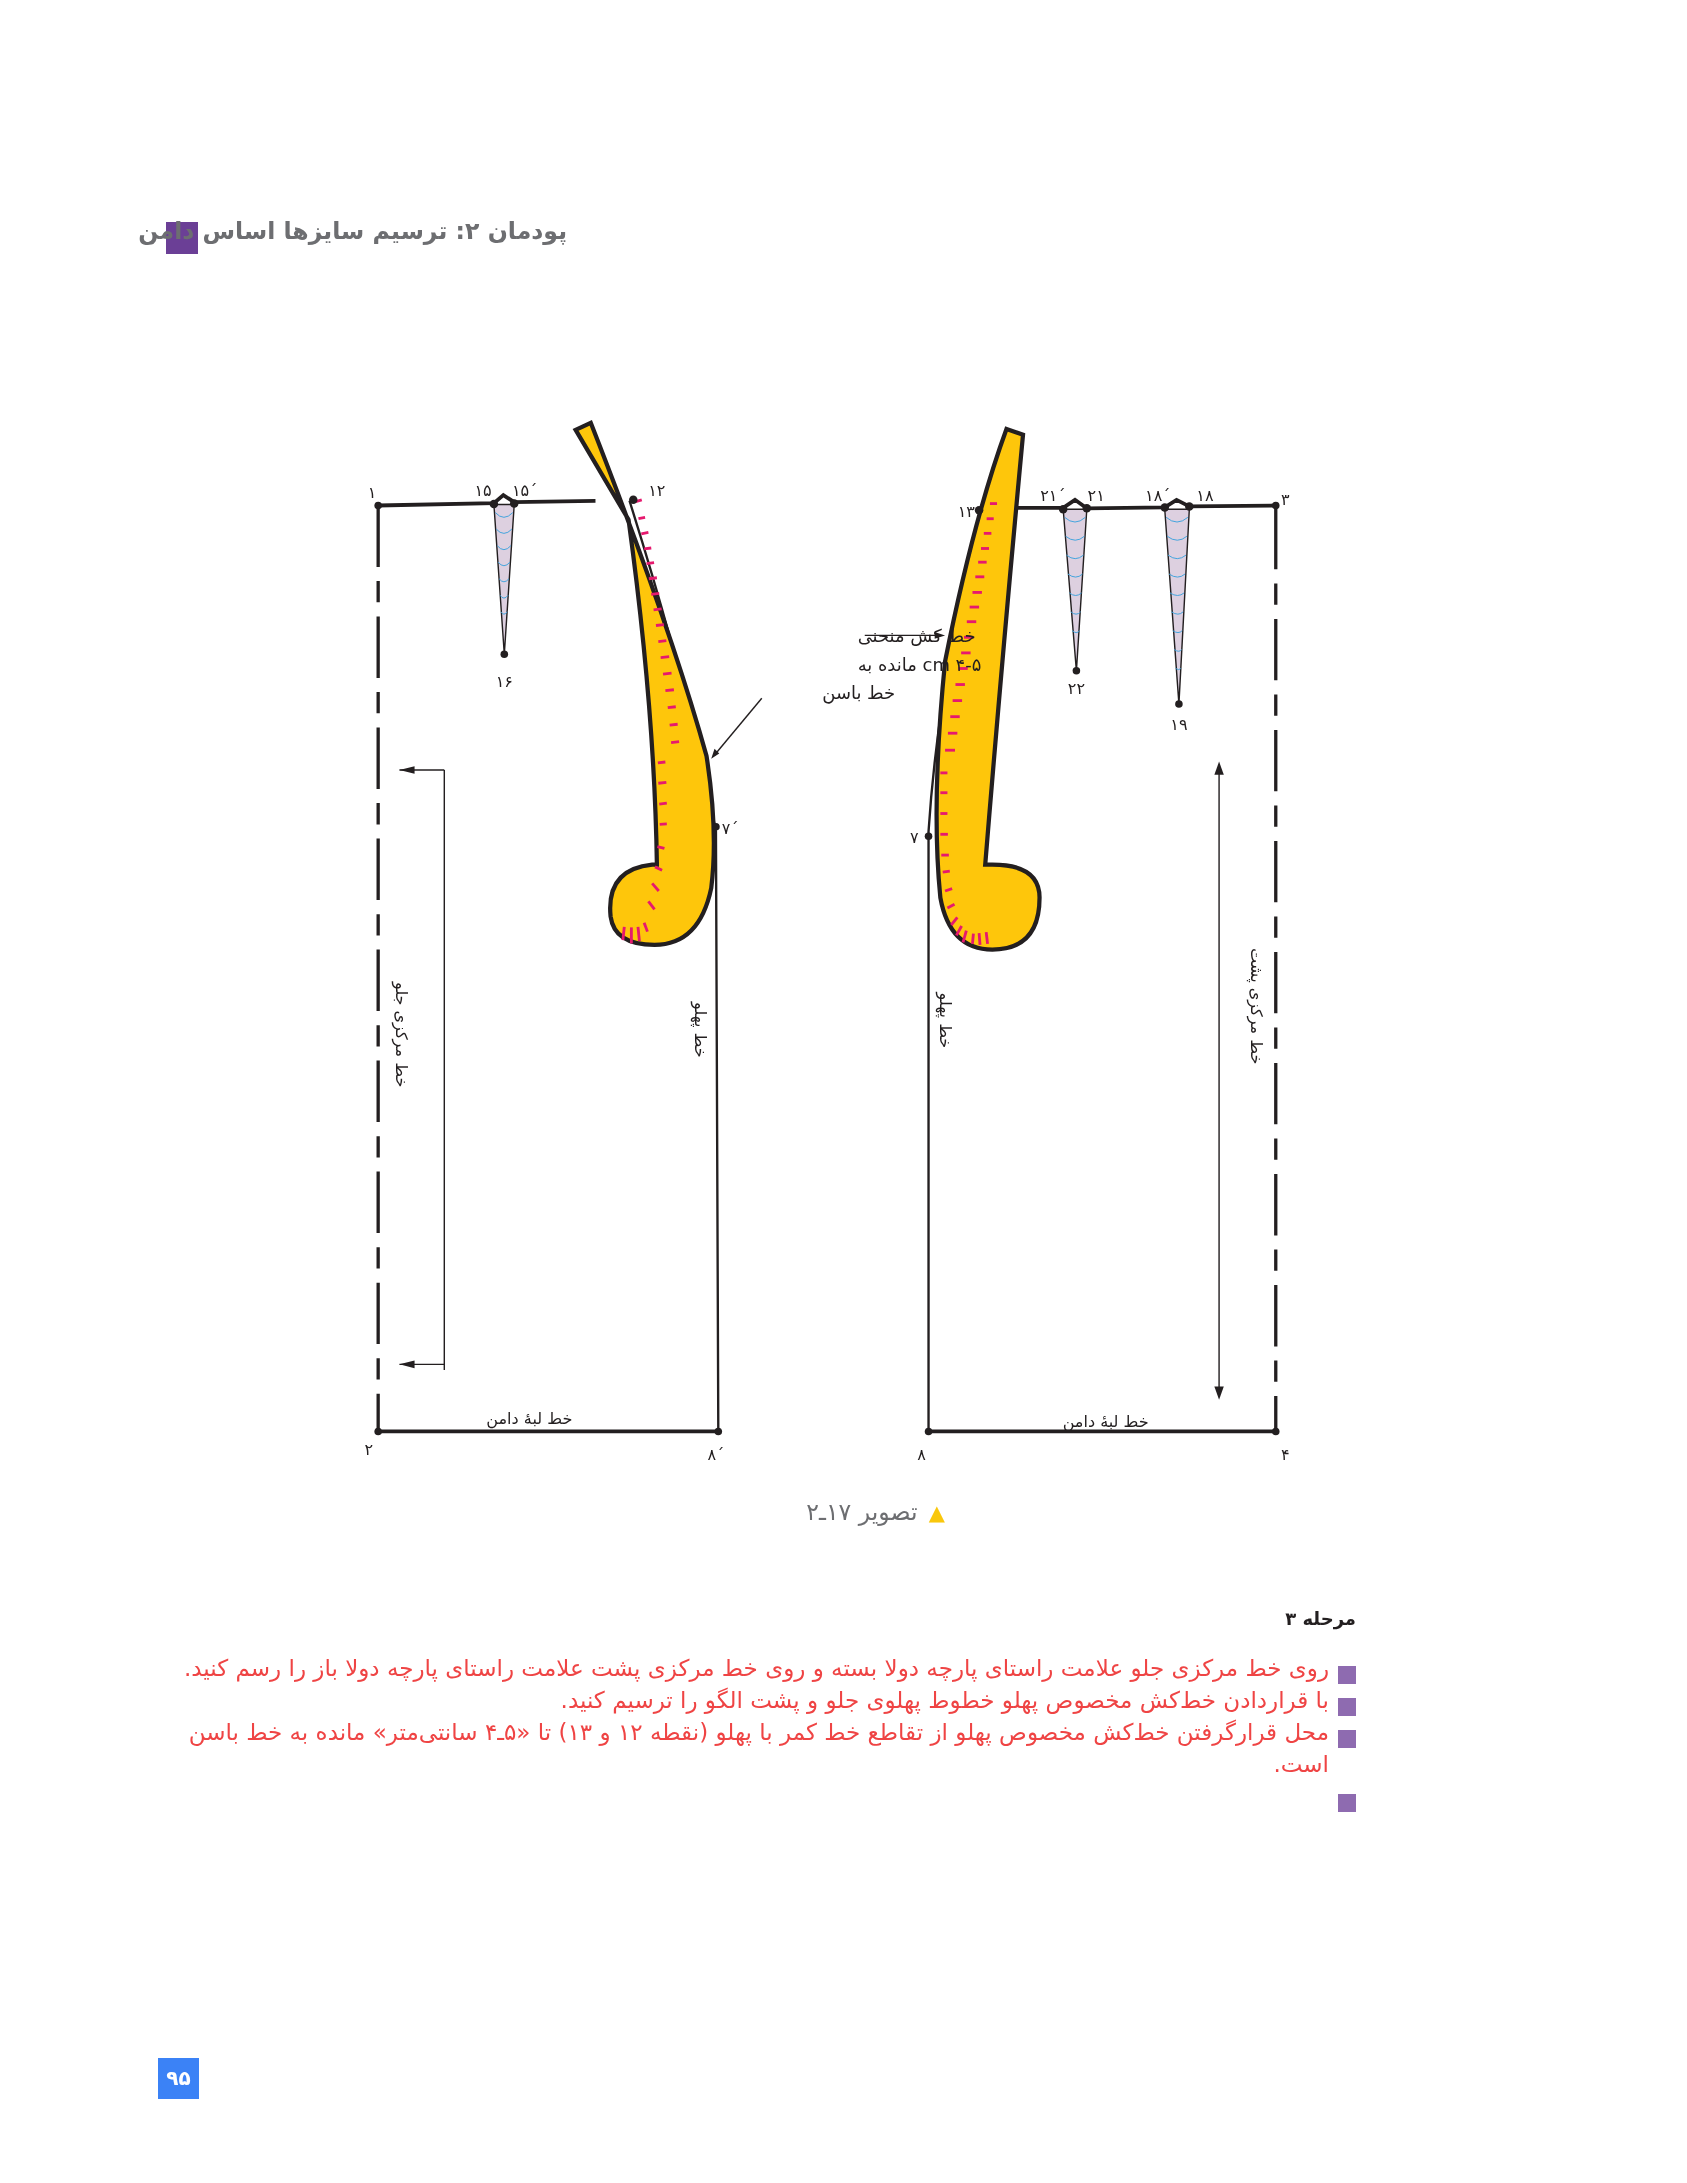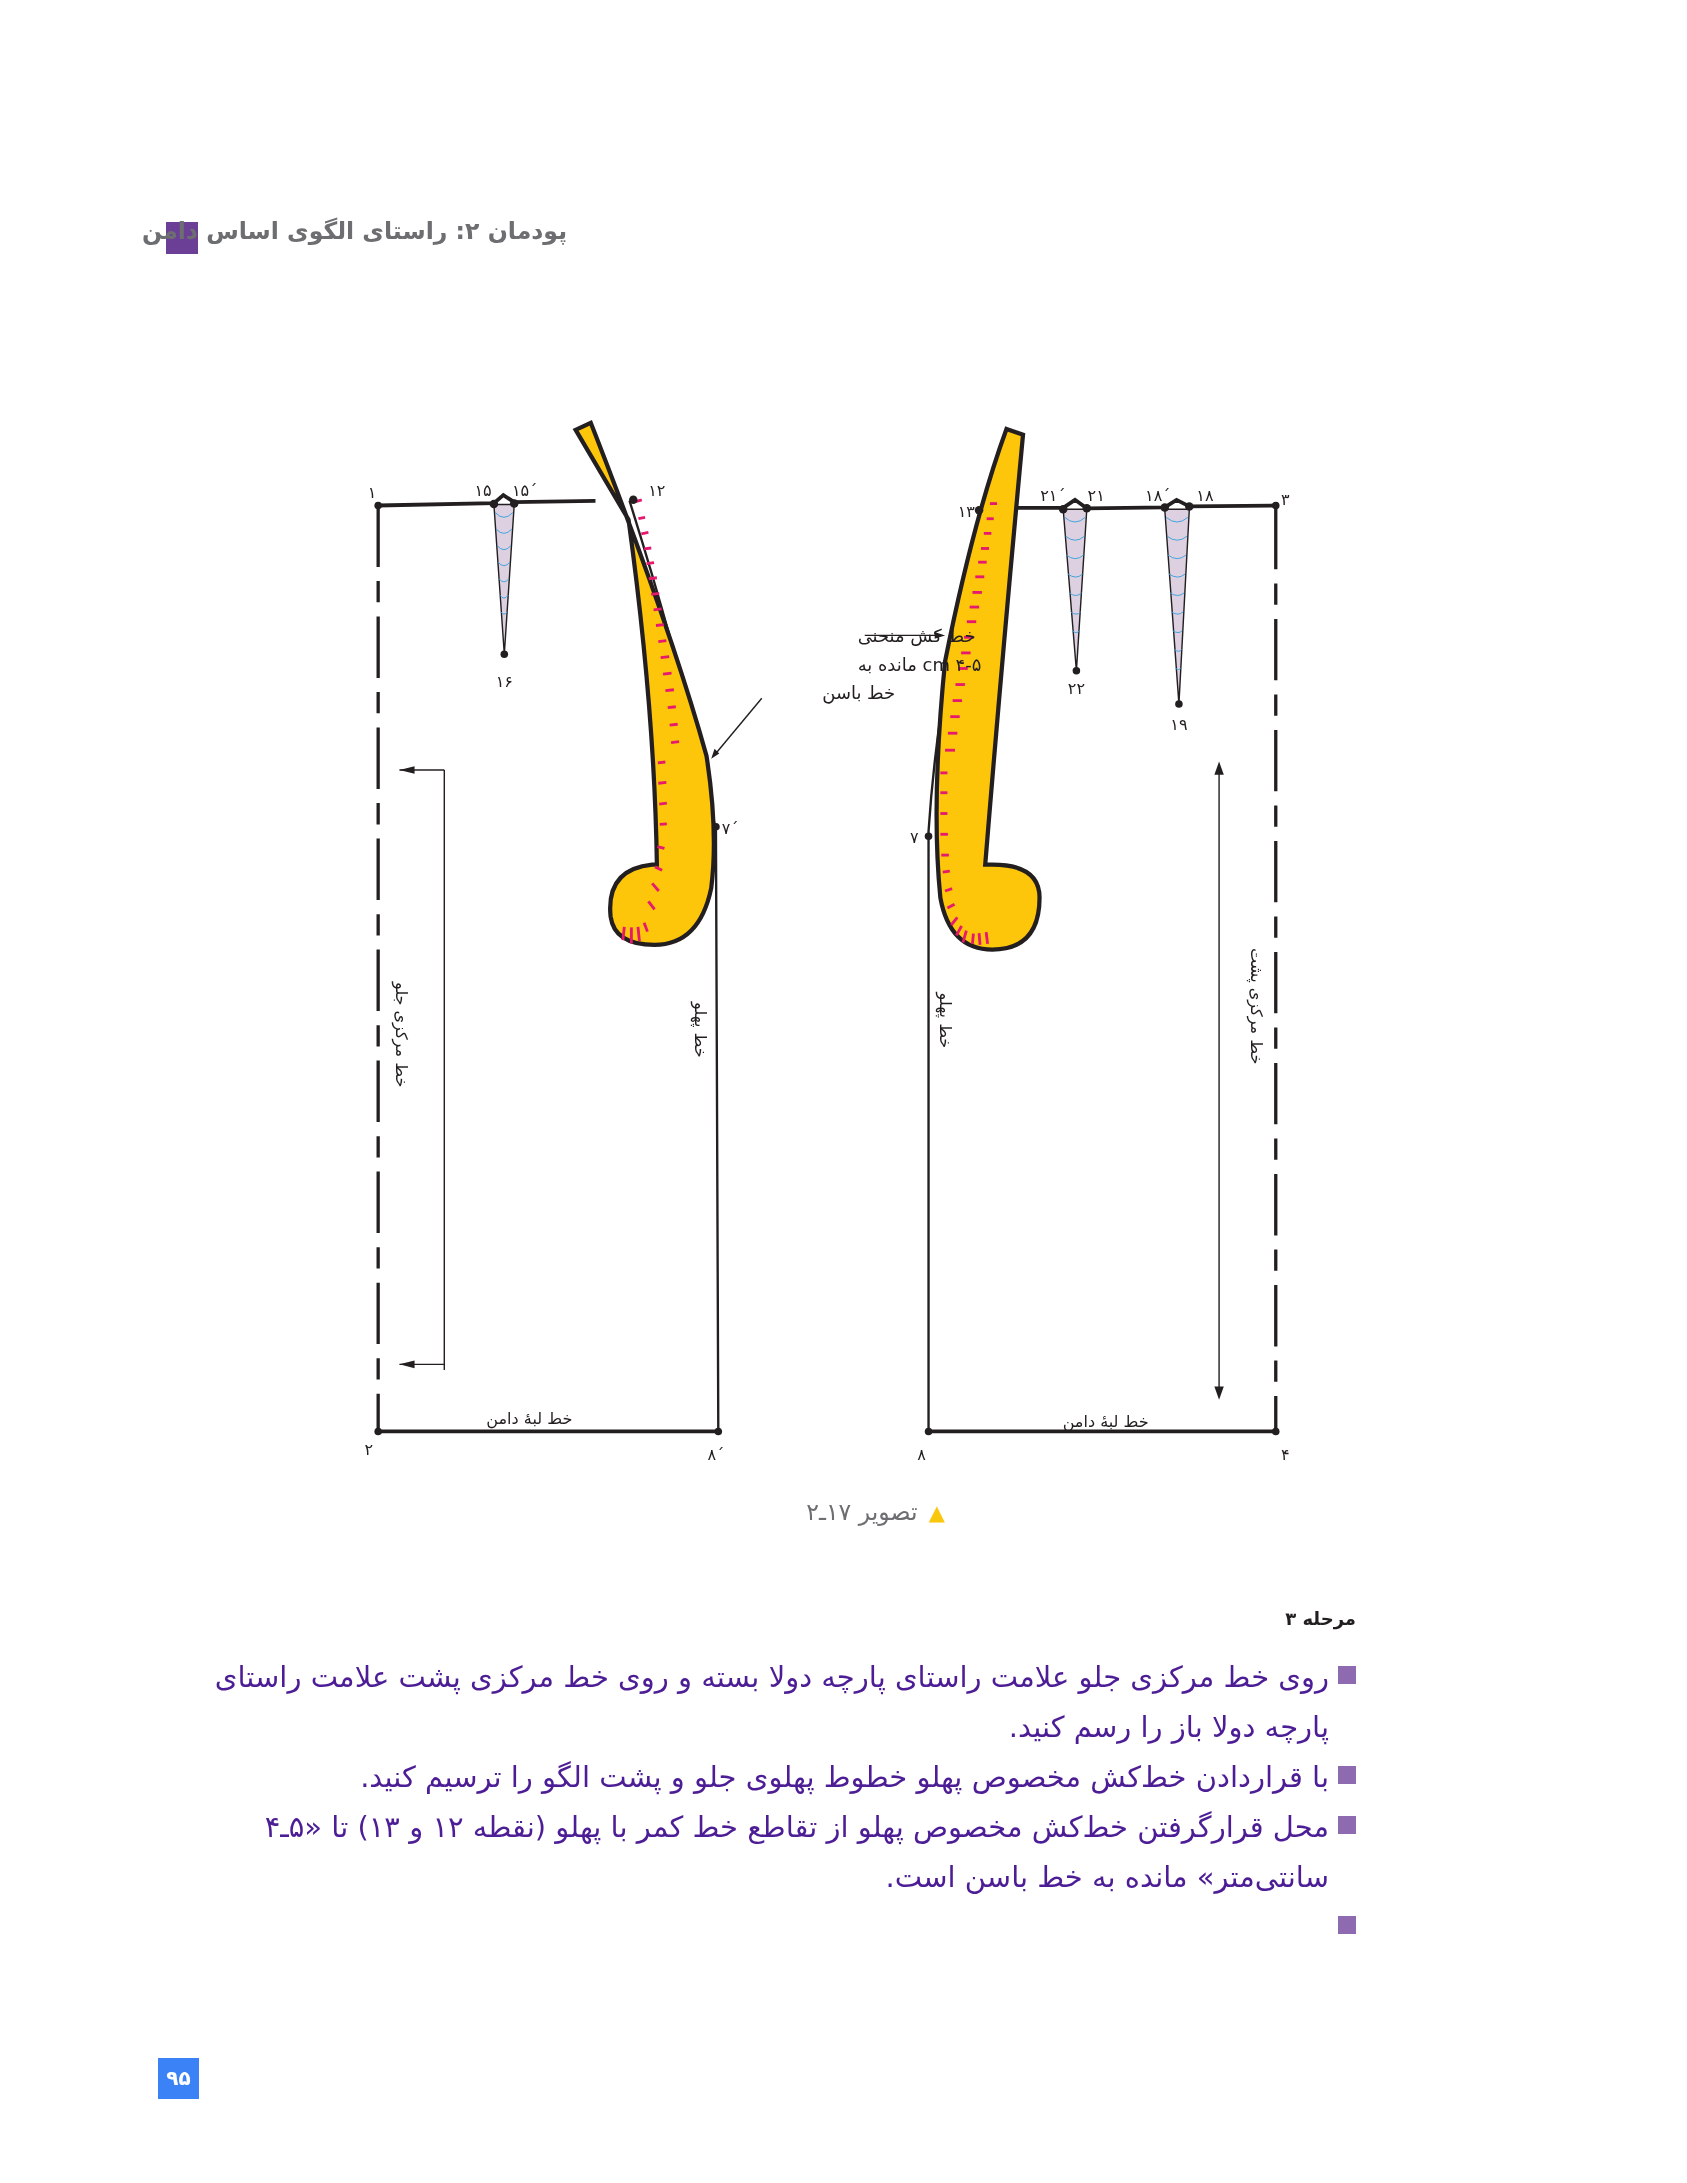--- a/index.html
+++ b/index.html
@@ -9,31 +9,31 @@
   .header-square { position:absolute; left:10.4px; top:0; width:32px; height:32px; background:#6b3f96; }
   .header-title { position:absolute; right:0; top:-4.7px; direction:rtl; font-size:23.6px; font-weight:bold;
                   color:#6d6e71; white-space:nowrap; font-family:"DejaVu Sans", sans-serif; }
   .figure { position:absolute; left:0; top:0; width:1687px; height:1559px; }
   .fig-label { font-family:"DejaVu Sans", sans-serif; fill:#231f20; }
   .caption { position:absolute; top:1498px; left:709px; width:236px; text-align:right; direction:rtl;
              font-size:23.6px; font-weight:normal; color:#6d6e71; }
   .caption-tri { color:#f9c70c; font-size:21px; margin-left:3.8px; }
   .section { position:absolute; left:156px; right:331px; top:1597px; direction:rtl; }
   .section-title { font-size:18px; font-weight:bold; color:#231f20; margin:0 0 12.3px 0; line-height:43px; }
-  .bullet { position:relative; font-size:29px; line-height:50px; padding-right:27px; color:#4c1d95; }
+  .bullet { position:relative; font-size:23px; line-height:32px; padding-right:27px; color:#ef4444; }
   .bullet-square { position:absolute; right:0; top:14px; width:18px; height:18px; background:#8e6bb0; }
   .page-num { position:absolute; left:158px; top:2058px; width:41px; height:41px; background:#3b82f6;
               color:#fff; font-size:20px; font-weight:bold; text-align:center; line-height:41px; }
 </style>
 </head>
 <body>
 
 <div class="header">
   <div class="header-square"></div>
-  <div class="header-title">پودمان ۲: راستای الگوی اساس دامن</div>
+  <div class="header-title">پودمان ۲: ترسیم سایزها اساس دامن</div>
 </div>
 
 <svg class="figure" viewBox="0 0 3570 3300" xmlns="http://www.w3.org/2000/svg">
 
   <g>
 
     <line x1="800" y1="1070" x2="800" y2="3030" stroke="#231f20" stroke-width="7" stroke-dasharray="130,30,45,30"></line>
 
     <polyline points="800,1070 1045,1065 1065,1048 1088,1063 1260,1060" fill="none" stroke="#231f20" stroke-width="8"></polyline>
 

